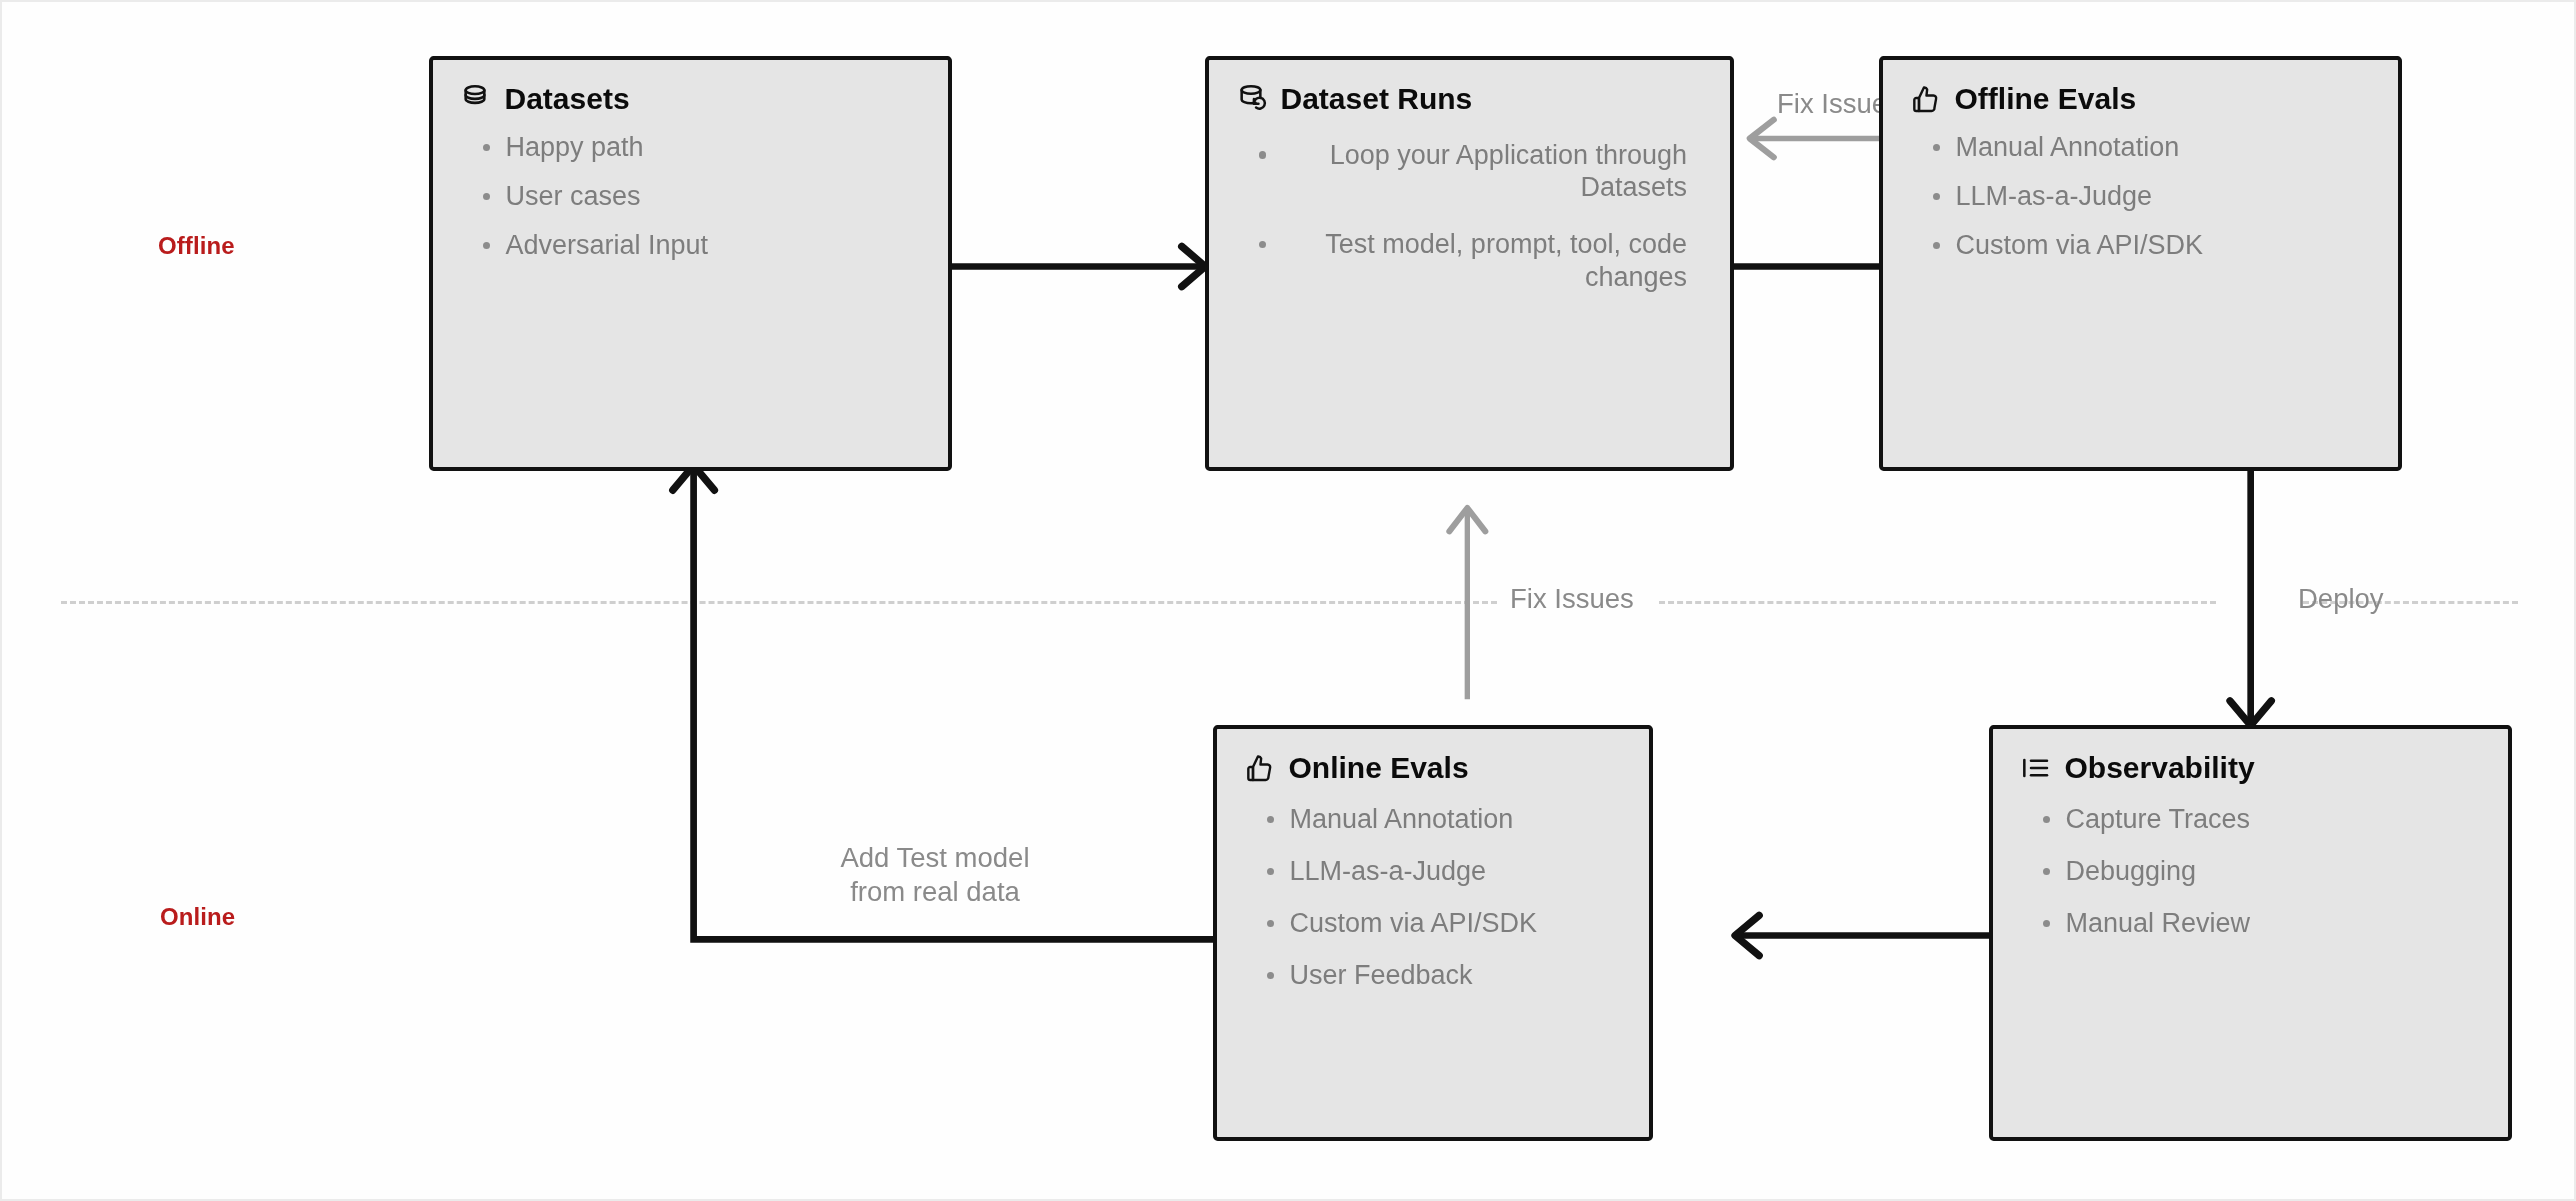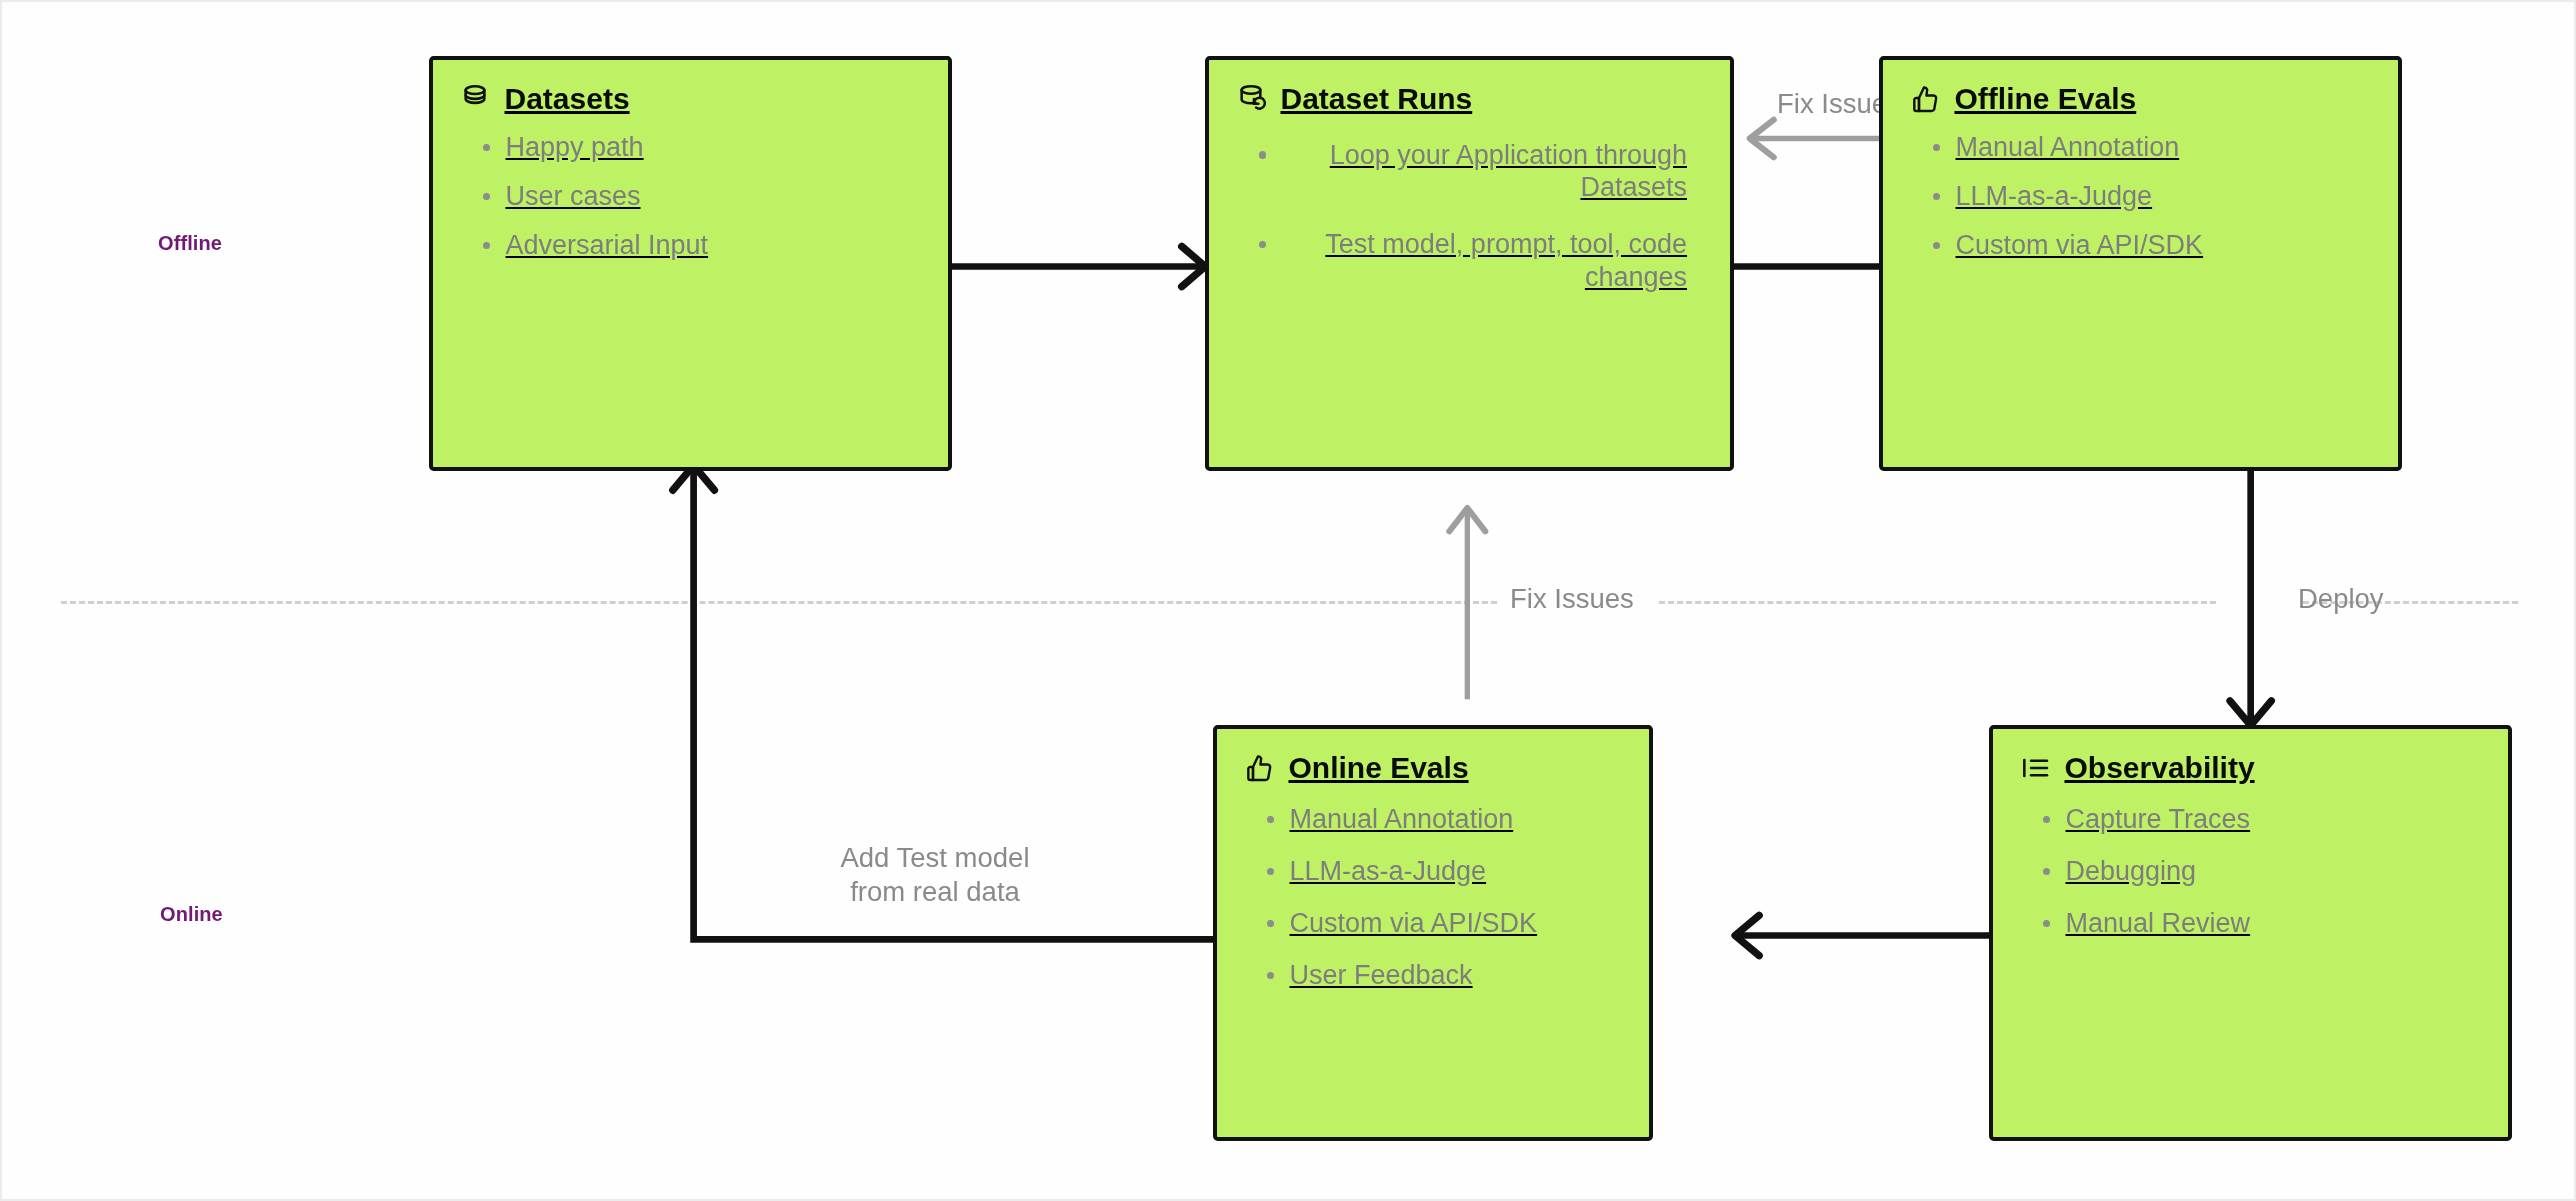--- a/index.html
+++ b/index.html
@@ -14,23 +14,23 @@
     background: #fefefe;
     border: 2px solid #ebebeb;
     box-sizing: border-box;
     font-family: "Liberation Sans", sans-serif;
     overflow: hidden;
   }
 
   
   .lane-label {
     position: absolute;
-    font-size: 20px;
+    font-size: 24px;
     font-weight: 700;
-    color: #701a75;
+    color: #b91c1c;
     letter-spacing: 0.1px;
     white-space: nowrap;
   }
   #lane-offline { left: 156px; top: 230px; }
   #lane-online  { left: 158px; top: 901px; }
 
   
   .divider {
     position: absolute;
     top: 599px;
@@ -46,26 +46,25 @@
     font-size: 27.5px;
     color: #8a8a8a;
     white-space: nowrap;
   }
   #divider-label-fix    { left: 1508px; top: 581px; }
   #divider-label-deploy { left: 2296px; top: 581px; }
 
   
   .node {
     position: absolute;
-    background: #bef264;
+    background: #e5e5e5;
     border: 4px solid #111111;
     border-radius: 4.7px;
     box-sizing: border-box;
     padding: 23px 27px 20px 25.5px;
-    text-decoration: underline;
   }
   #node-datasets      { left: 427px;  top: 54px;   width: 523px;  height: 415px; }
   #node-dataset-runs  { left: 1203px; top: 54px;   width: 529px;  height: 415px; text-align: right; }
   #node-offline-evals { left: 1877px; top: 54px;   width: 523px;  height: 415px; }
   #node-online-evals  { left: 1211px; top: 723px; width: 440px;  height: 416px; }
   #node-observability { left: 1987px; top: 723px; width: 523px;  height: 416px; }
 
   .node-header {
     display: flex;
     align-items: center;

